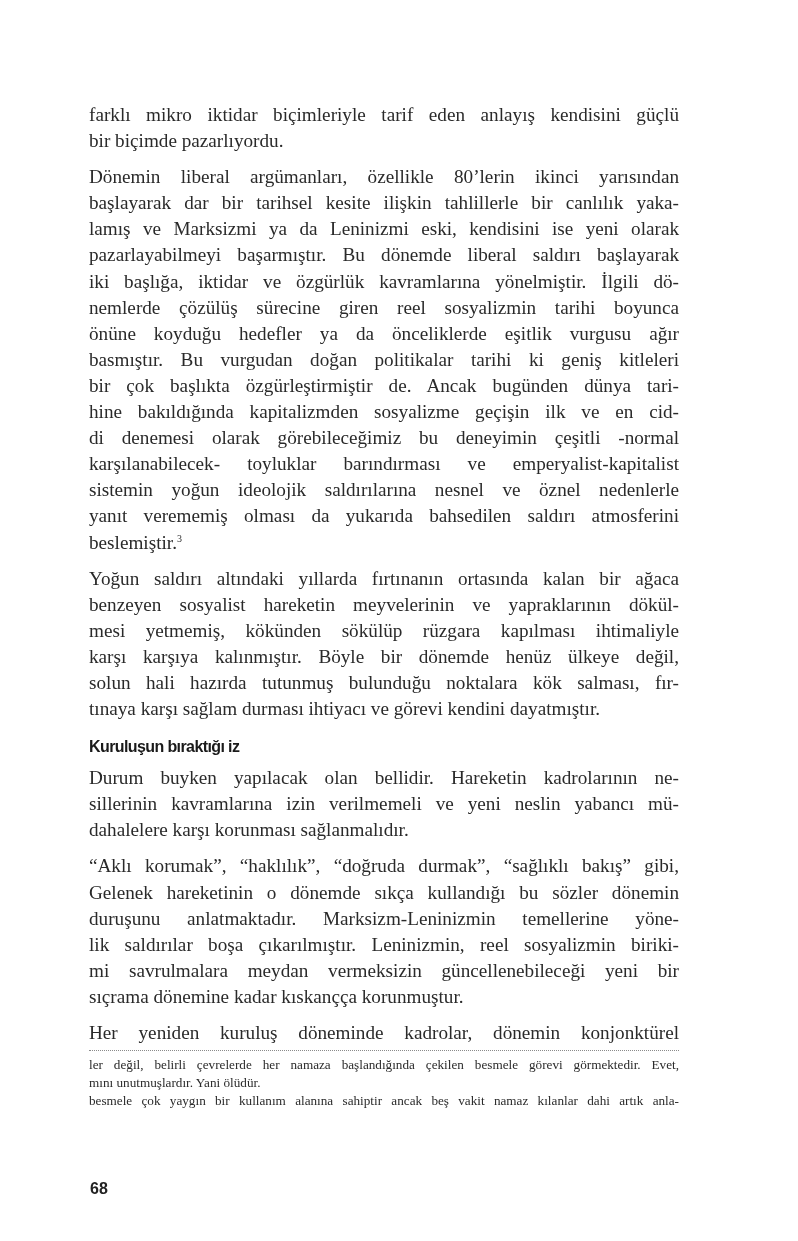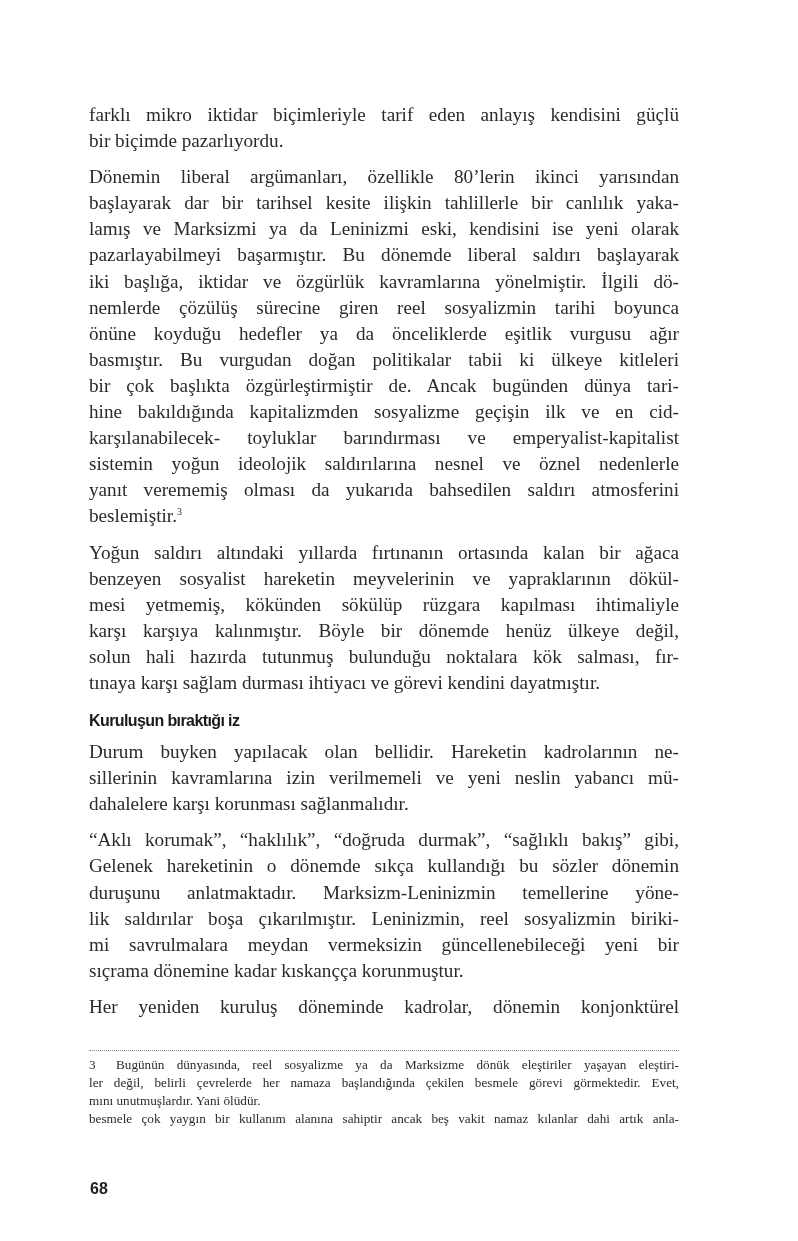--- a/index.html
+++ b/index.html
@@ -44,23 +44,24 @@
       <span class="line last">bir biçimde pazarlıyordu.</span>
     </p>
     <p class="para">
       <span class="line">Dönemin liberal argümanları, özellikle 80’lerin ikinci yarısından</span>
       <span class="line">başlayarak dar bir tarihsel kesite ilişkin tahlillerle bir canlılık yaka-</span>
       <span class="line">lamış ve Marksizmi ya da Leninizmi eski, kendisini ise yeni olarak</span>
       <span class="line">pazarlayabilmeyi başarmıştır. Bu dönemde liberal saldırı başlayarak</span>
       <span class="line">iki başlığa, iktidar ve özgürlük kavramlarına yönelmiştir. İlgili dö-</span>
       <span class="line">nemlerde çözülüş sürecine giren reel sosyalizmin tarihi boyunca</span>
       <span class="line">önüne koyduğu hedefler ya da önceliklerde eşitlik vurgusu ağır</span>
-      <span class="line">basmıştır. Bu vurgudan doğan politikalar tabii ki ülkeye kitleleri</span>
+      <span class="line">basmıştır. Bu vurgudan doğan politikalar tarihi ki geniş kitleleri</span>
       <span class="line">bir çok başlıkta özgürleştirmiştir de. Ancak bugünden dünya tari-</span>
       <span class="line">hine bakıldığında kapitalizmden sosyalizme geçişin ilk ve en cid-</span>
+      <span class="line">di denemesi olarak görebileceğimiz bu deneyimin çeşitli -normal</span>
       <span class="line">karşılanabilecek- toyluklar barındırması ve emperyalist-kapitalist</span>
       <span class="line">sistemin yoğun ideolojik saldırılarına nesnel ve öznel nedenlerle</span>
       <span class="line">yanıt verememiş olması da yukarıda bahsedilen saldırı atmosferini</span>
       <span class="line last"><span>beslemiştir.</span><sup>3</sup></span>
     </p>
     <p class="para">
       <span class="line">Yoğun saldırı altındaki yıllarda fırtınanın ortasında kalan bir ağaca</span>
       <span class="line">benzeyen sosyalist hareketin meyvelerinin ve yapraklarının dökül-</span>
       <span class="line">mesi yetmemiş, kökünden sökülüp rüzgara kapılması ihtimaliyle</span>
       <span class="line">karşı karşıya kalınmıştır. Böyle bir dönemde henüz ülkeye değil,</span>
@@ -81,20 +82,19 @@
       <span class="line">mi savrulmalara meydan vermeksizin güncellenebileceği yeni bir</span>
       <span class="line last">sıçrama dönemine kadar kıskançça korunmuştur.</span>
     </p>
     <p class="para">
       <span class="line">Her yeniden kuruluş döneminde kadrolar, dönemin konjonktürel</span>
     </p>
   </div>
 
   <div class="footnote-sep"></div>
   <div class="footnote">
-    <span class="line"><span class="num">3</span><span>Bugünün dünyasında, reel sosyalizme ya da Marksizme dönük eleştiriler yaşayan eleştiri-</span></span>
     <span class="line">ler değil, belirli çevrelerde her namaza başlandığında çekilen besmele görevi görmektedir. Evet,</span>
     <span class="line last">mını unutmuşlardır. Yani ölüdür.</span>
     <span class="line">besmele çok yaygın bir kullanım alanına sahiptir ancak beş vakit namaz kılanlar dahi artık anla-</span>
   </div>
 
   <div class="pagenum">68</div>
 </div>
 
 </body></html>

